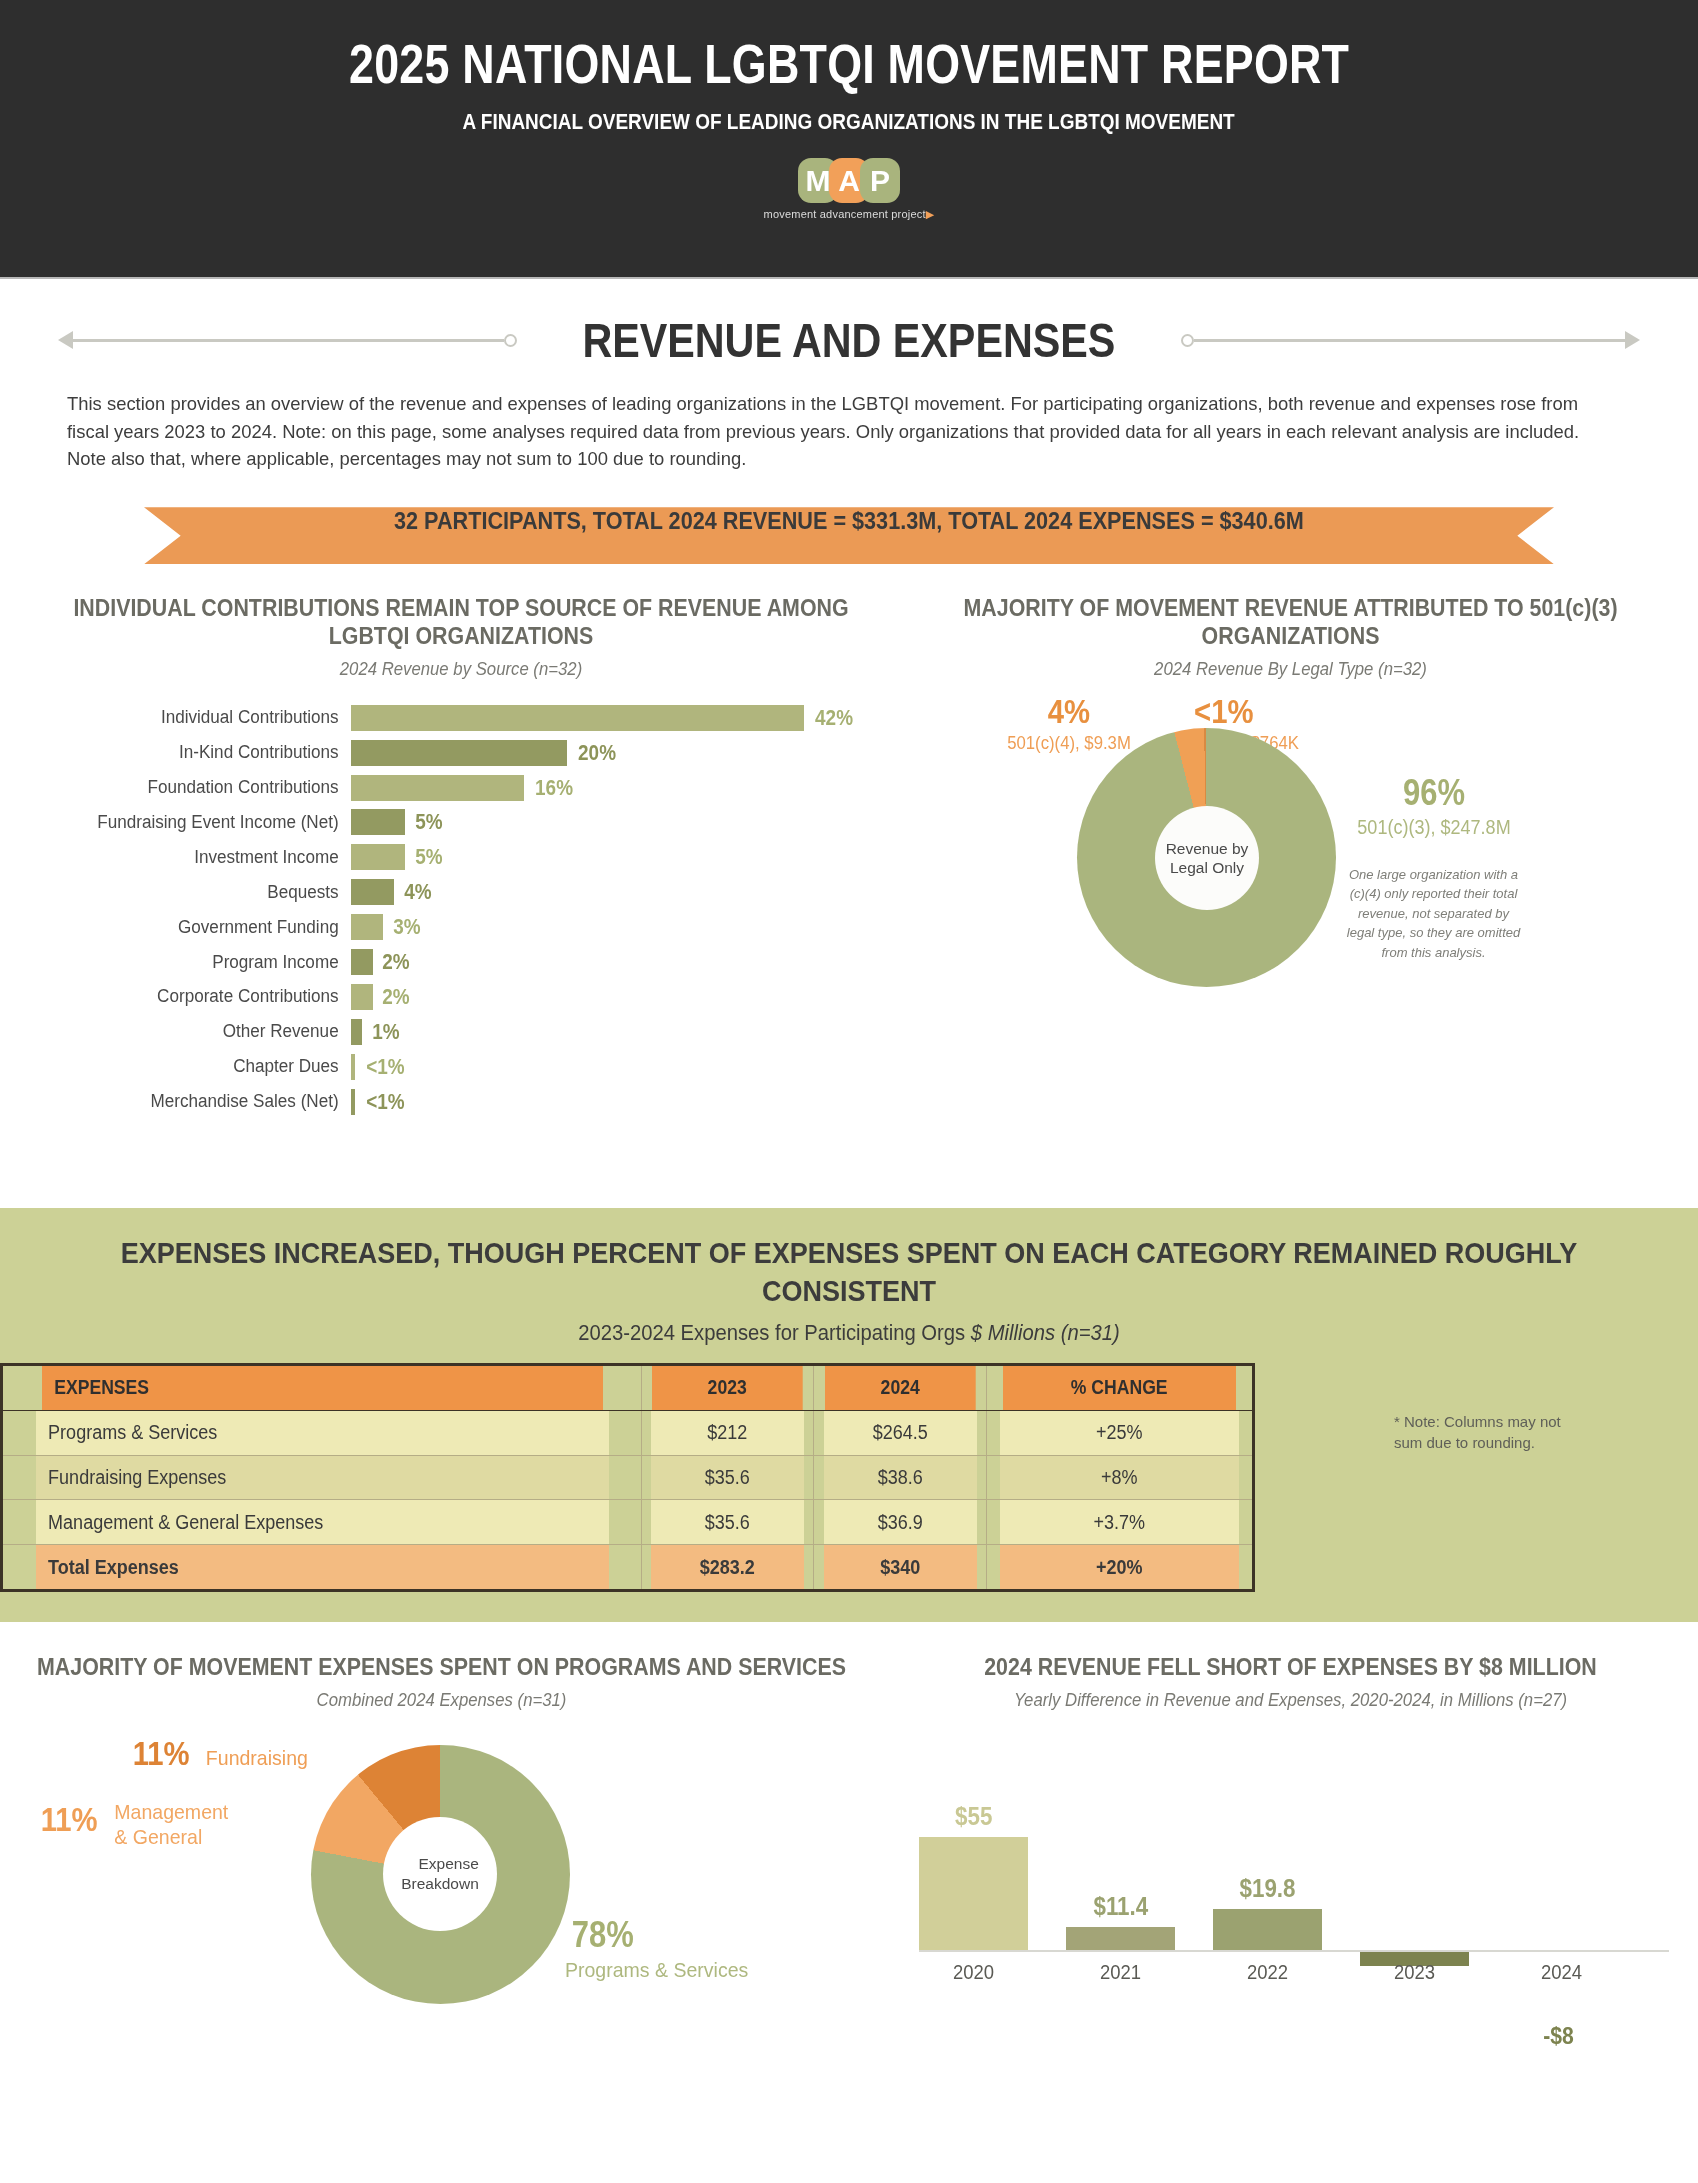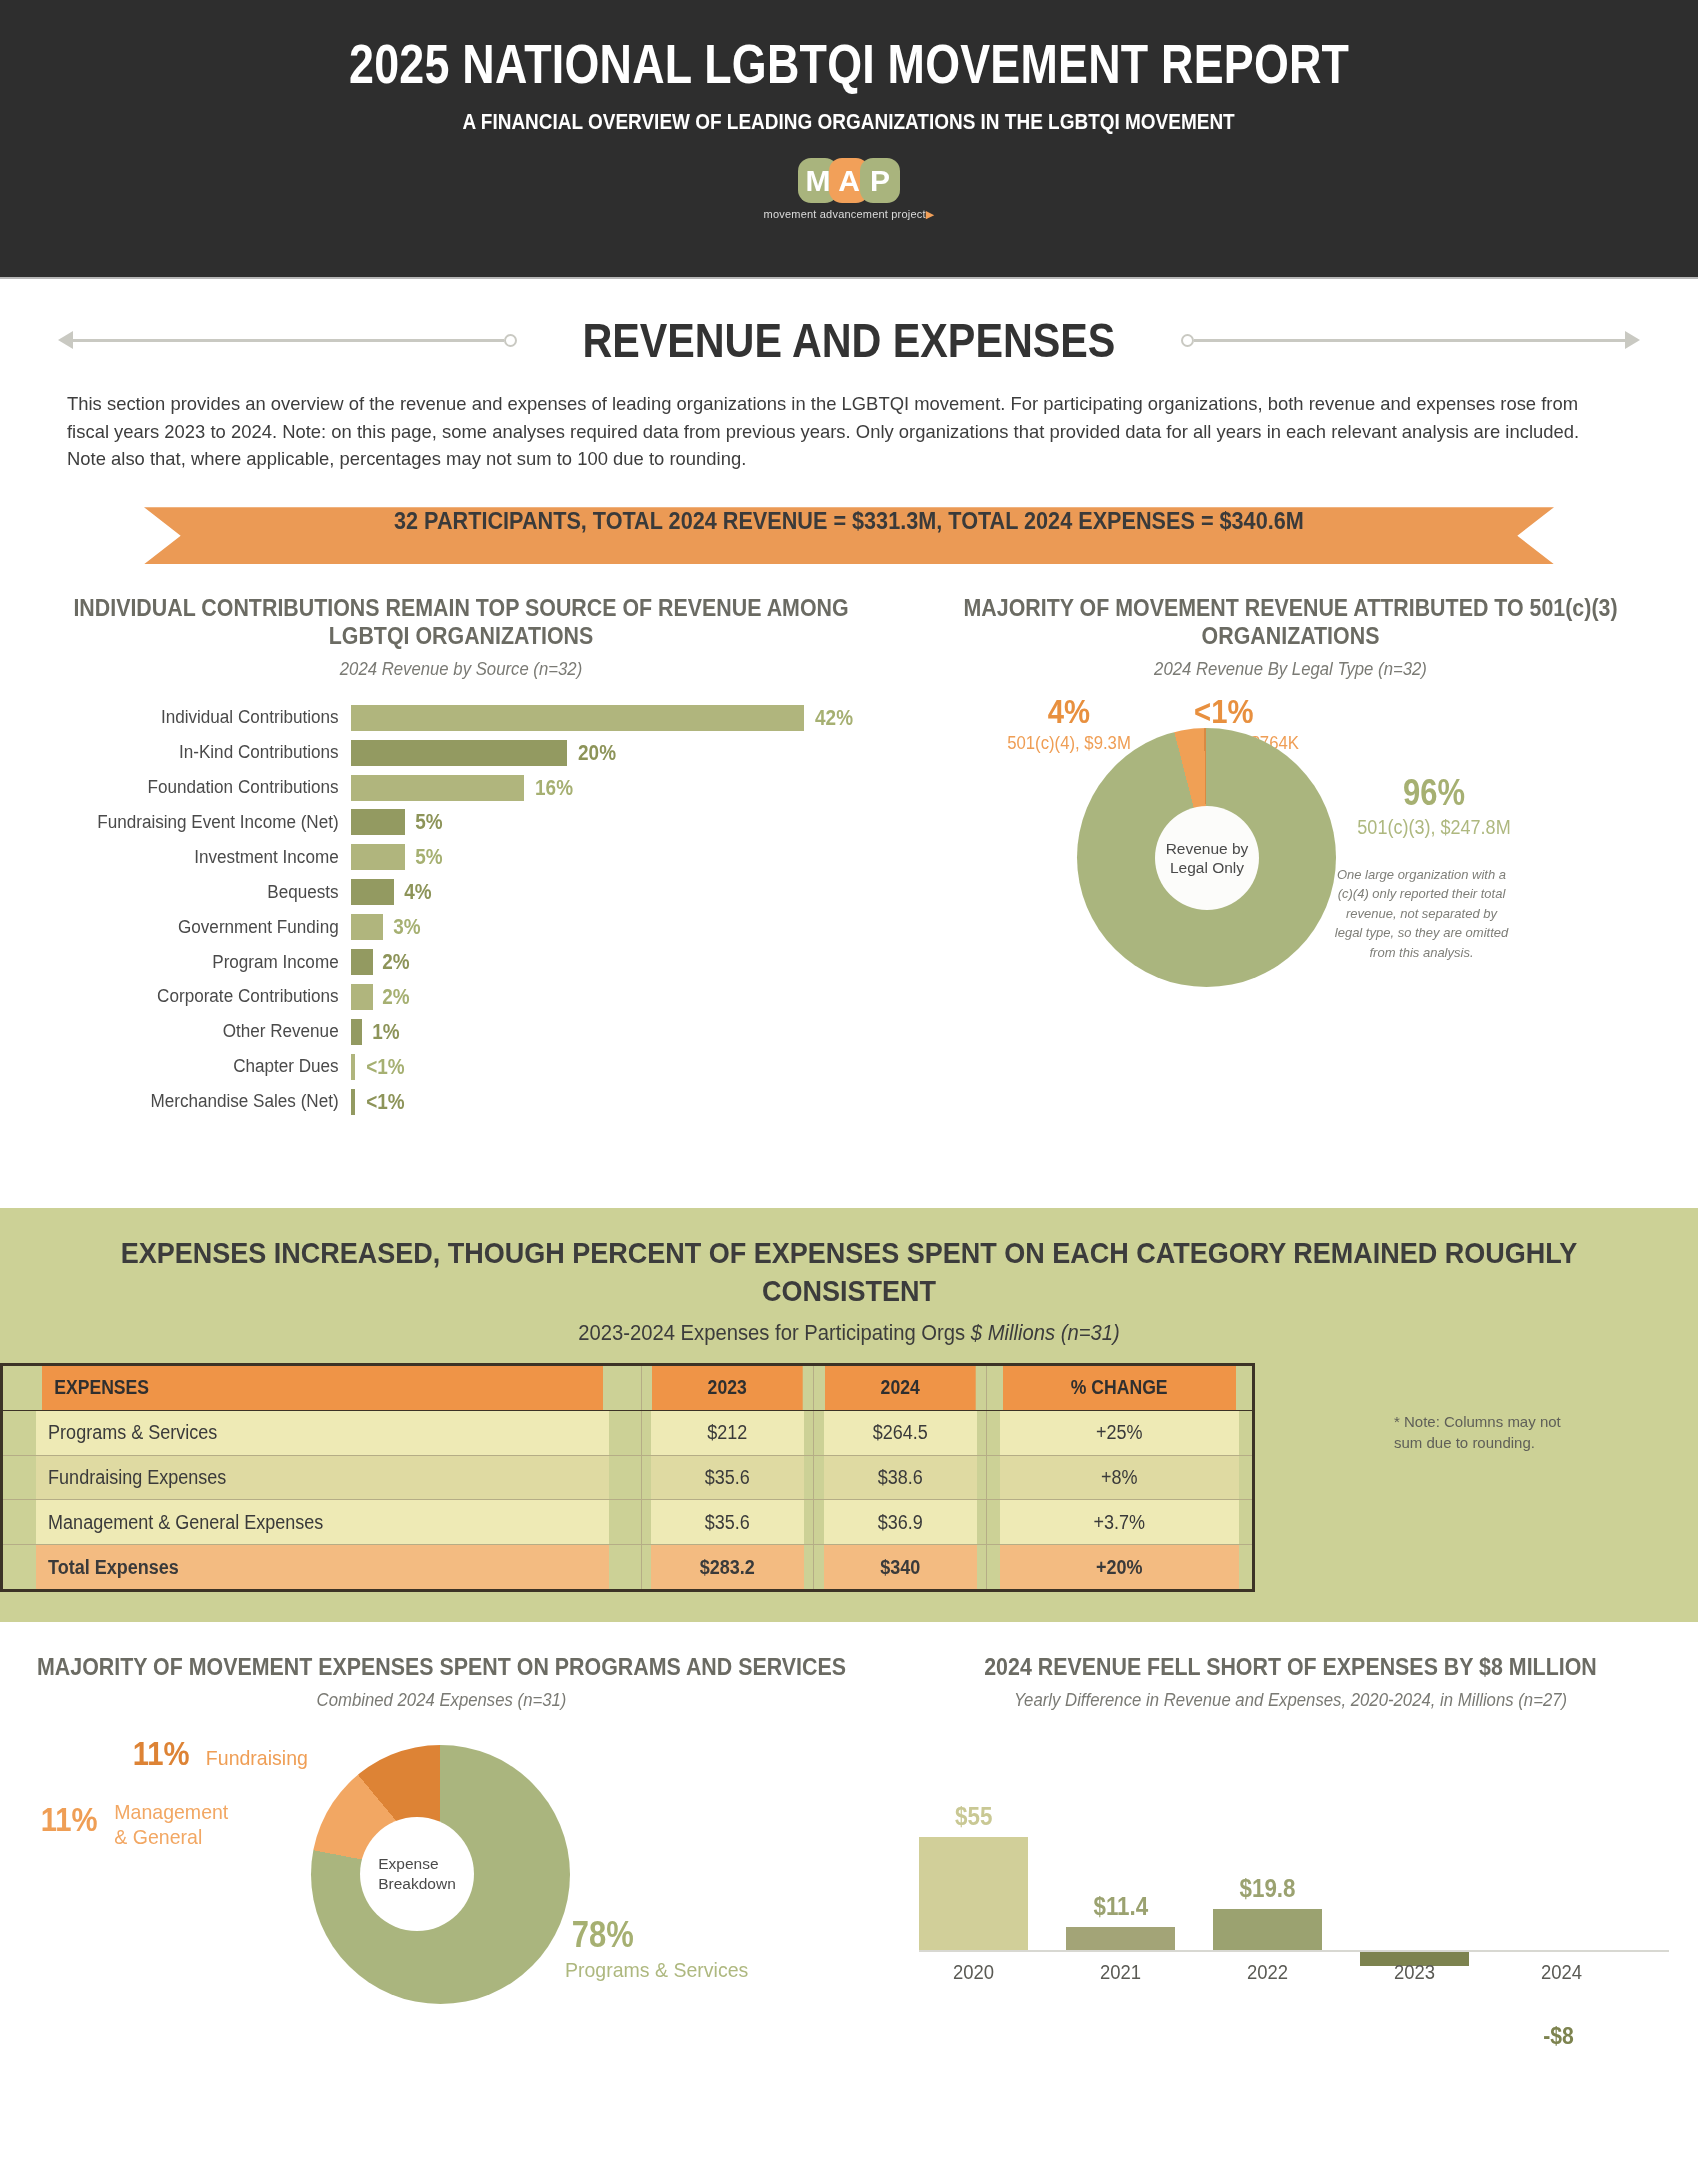--- a/index.html
+++ b/index.html
@@ -143,21 +143,21 @@
   }
   .lbl-4pct .big { font-size: 34px; font-weight: 700; color: #e8903f; transform: scaleX(0.86); display:block;}
   .lbl-4pct .small { font-size: 18px; color: #ef9e55; transform: scaleX(0.93); display:block; margin-top: 2.6px;}
   .lbl-lt1 { position: absolute; left: 285px; top: 0; width: 213px; text-align: left; }
   .lbl-lt1 .big { font-size: 34px; font-weight: 700; color: #e8903f; transform: scaleX(0.86); display:block; margin-left:11.6px;}
   .lbl-lt1 .small { font-size: 18px; color: #ef9e55; transform: scaleX(0.93); display:block; margin-top: 2.6px;}
   .lbl-96 { position: absolute; left: 467px; top: 80px; width: 168px; text-align: center; }
   .lbl-96 .big { font-size: 36px; font-weight: 700; color: #a6b072; transform: scaleX(0.86); display:block; }
   .lbl-96 .small { font-size: 19.4px; color: #aeb87f; transform: scaleX(0.93); display:block; line-height: 1.2; margin-top: 2.6px;}
   .donut-note {
-    position: absolute; left: 448px; top: 173px; width: 181px; text-align: center;
+    position: absolute; left: 460px; top: 173px; width: 181px; text-align: center;
     font-size: 13px; font-style: italic; color: #7e7e78; line-height: 1.5;
   }
   .leader { position: absolute; background: #e8903f; width: 1.9px; transform-origin: top center; }
 
   
   .green-band {
     position: absolute; left: 0; top: 1208px; width: 1698px; height: 414px;
     background: #ccd196;
   }
   .band-title {
@@ -195,23 +195,23 @@
   .bottom { position: absolute; left: 0; top: 1653px; width: 1698px; display: flex; }
   .b-left  { width: 883px; }
   .b-right { width: 815px; }
 
   .donut2-area { position: relative; width: 883px; height: 362px; margin-top: 19.4px; }
   .donut2 {
     position: absolute; left: 311px; top: 14.2px;
     width: 259px; height: 259px; border-radius: 50%;
   }
   .donut2-hole {
-    position: absolute; left: 360px; top: 87px;
+    position: absolute; left: 383px; top: 87px;
     width: 114px; height: 114px; border-radius: 50%; background: #ffffff;
-    display: flex; align-items: center; justify-content: center; text-align: left;
+    display: flex; align-items: center; justify-content: center; text-align: right;
     font-size: 15.5px; color: #4a4a4a; line-height: 1.3;
   }
   .lbl-fund { position: absolute; left: 128px; top: 3.9px; display: flex; align-items: baseline; }
   .lbl-fund .big { font-size: 34px; font-weight: 700; color: #dd8335; transform: scaleX(0.86); }
   .lbl-fund .small { font-size: 21px; color: #ef9e55; margin-left: 7.8px; transform: scaleX(0.93); }
   .lbl-mgmt { position: absolute; left: 36px; top: 70px; display: flex; align-items: flex-start; }
   .lbl-mgmt .big { font-size: 34px; font-weight: 700; color: #ef9e55; transform: scaleX(0.86); }
   .lbl-mgmt .small { font-size: 21px; color: #f2a763; margin-left: 7.8px; transform: scaleX(0.93); line-height: 1.16; }
   .lbl-prog { position: absolute; left: 558px; top: 184px; }
   .lbl-prog .big { font-size: 36px; font-weight: 700; color: #a6b072; transform: scaleX(0.86); display: block; }

